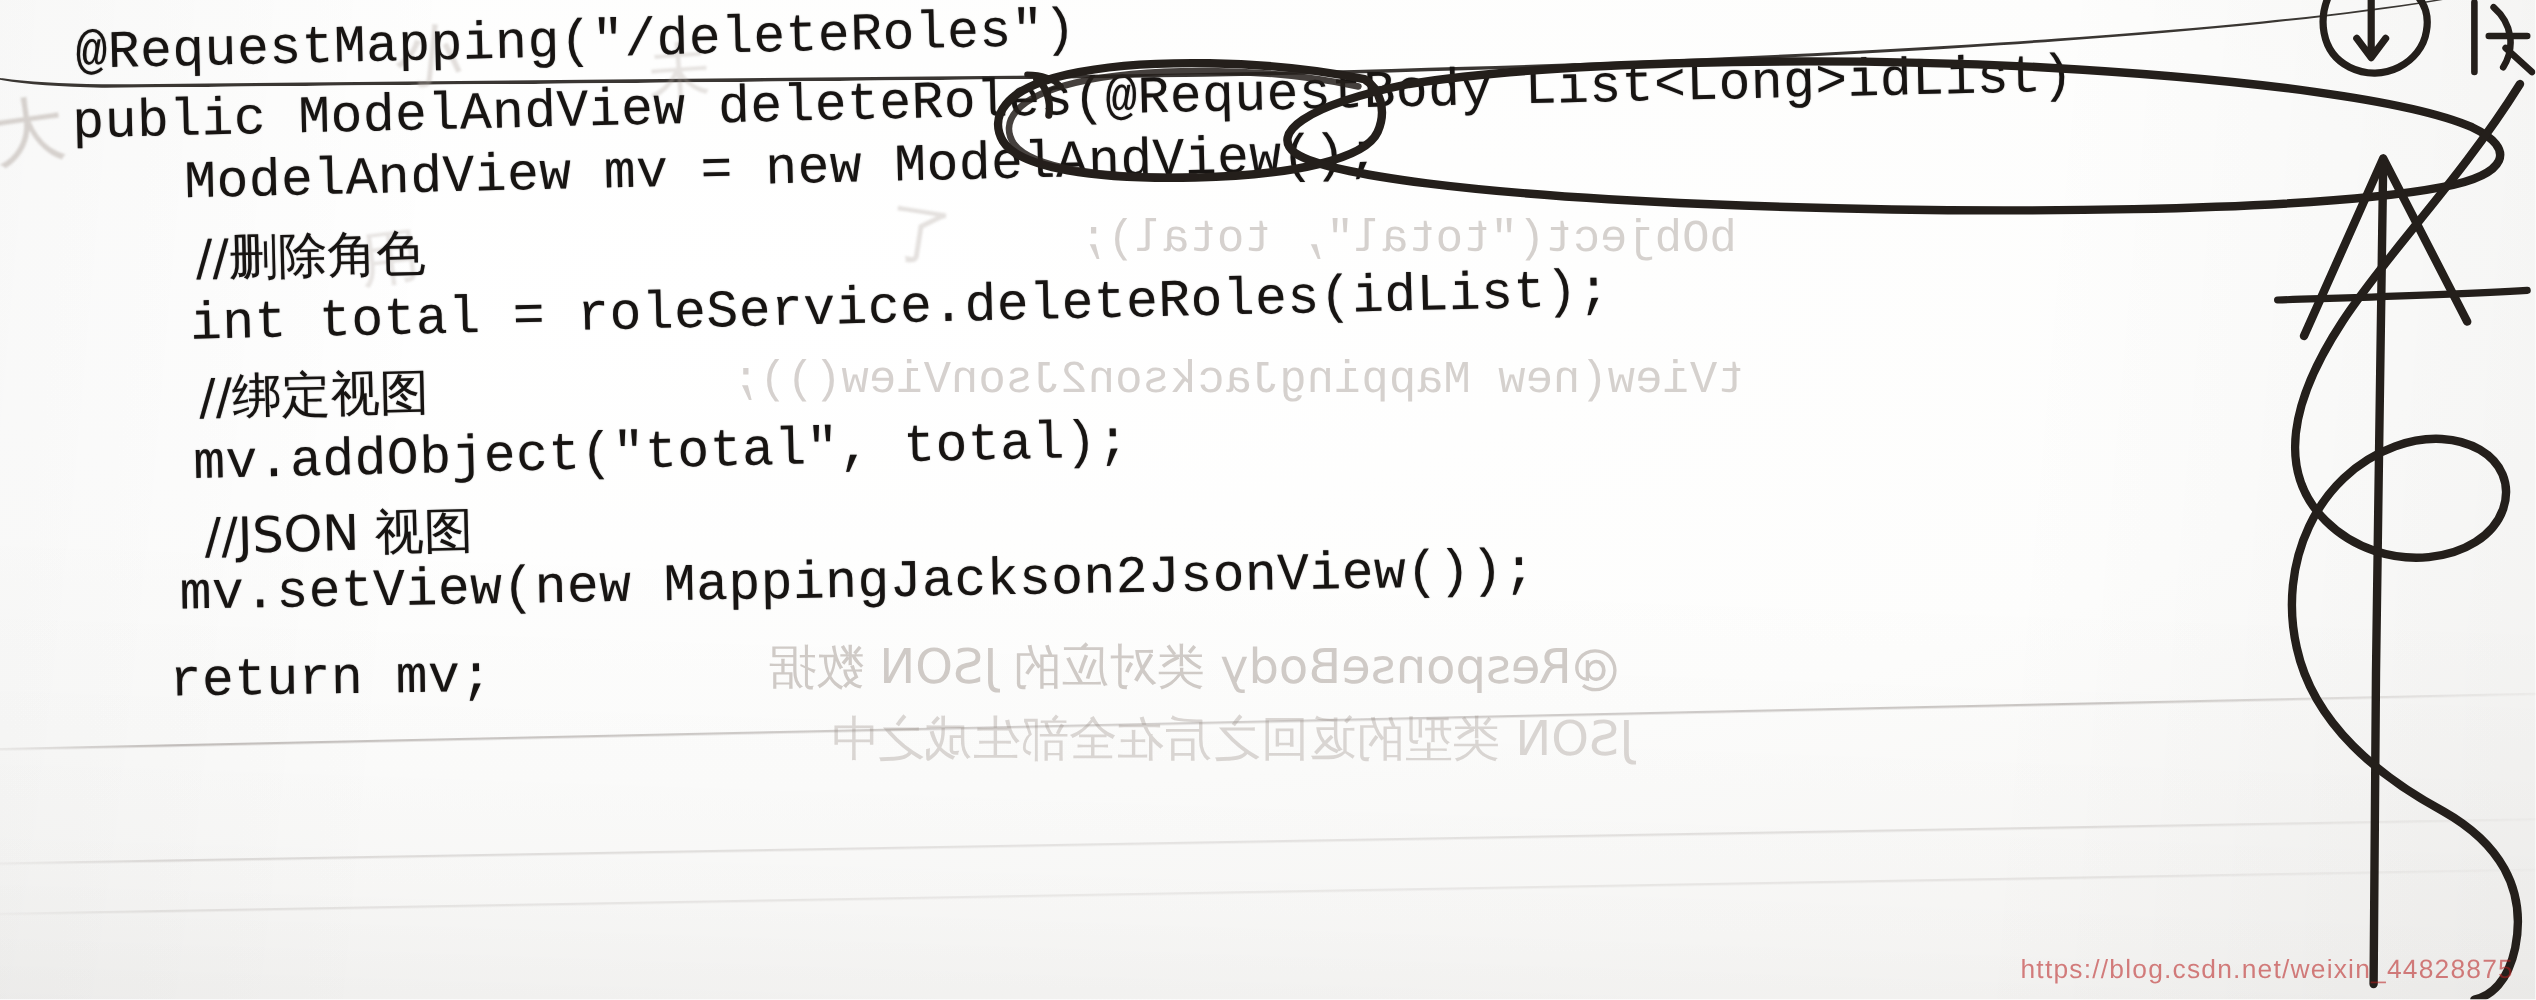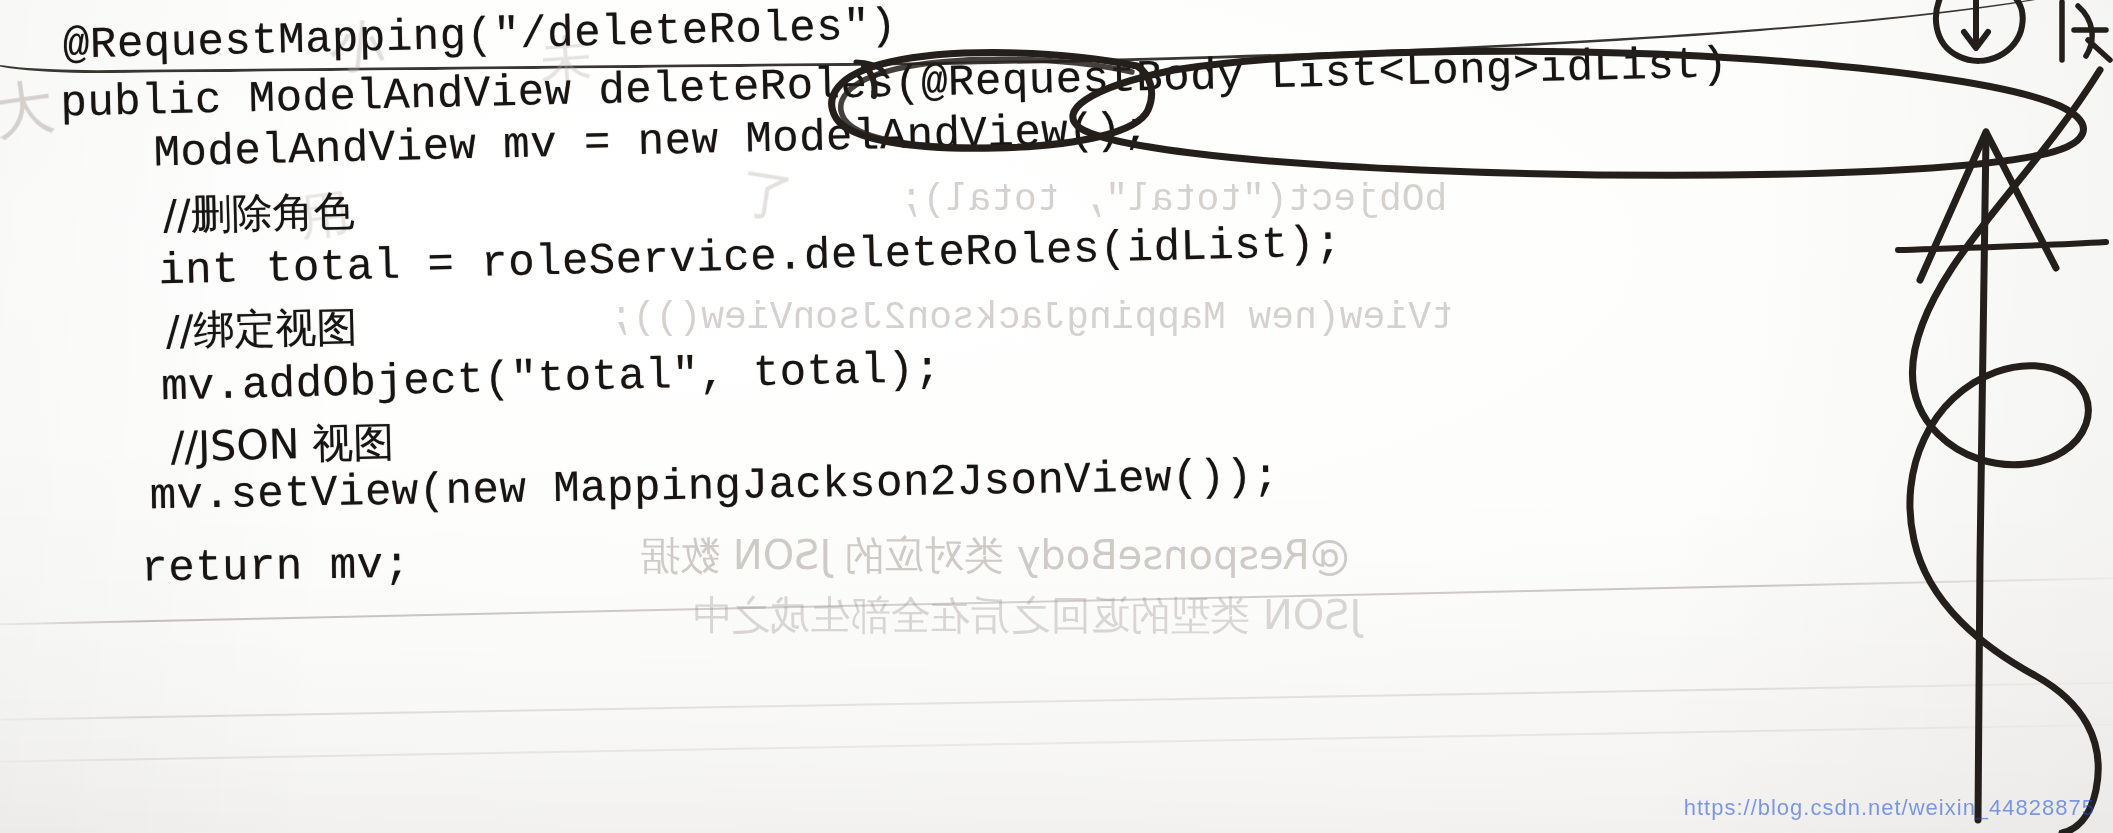--- a/index.html
+++ b/index.html
@@ -101,21 +101,21 @@
   .g5{ left:300px; top:182px; font-size:50px; transform:rotate(-7deg); opacity:.32; }
 
   
   #ink{ position:absolute; inset:0; pointer-events:none; }
 
   
   .wm{
     position:absolute; right:18px; bottom:12px;
     font-family:"Liberation Sans", sans-serif;
     font-size:22px; letter-spacing:1px;
-    color:#1d4ed8; opacity:.55;
+    color:#b91c1c; opacity:.55;
   }
 </style>
 </head>
 <body>
 
 <div id="paper"></div>
 
 <div class="edge-line"></div>
 <div class="crease c1"></div>
 <div class="crease c2"></div>

